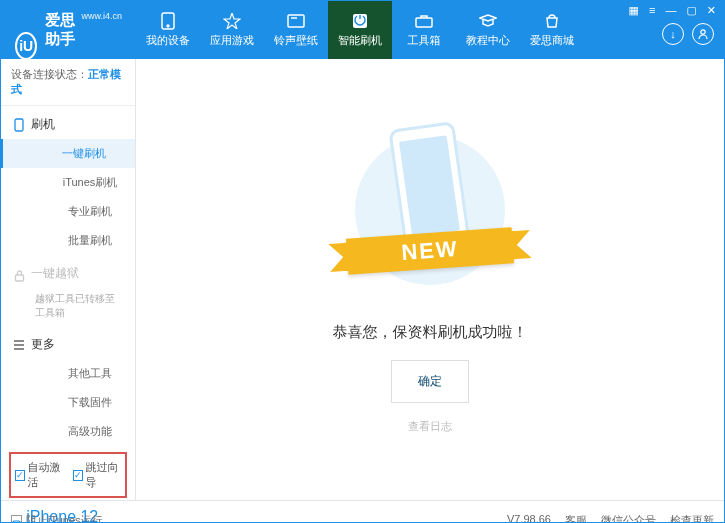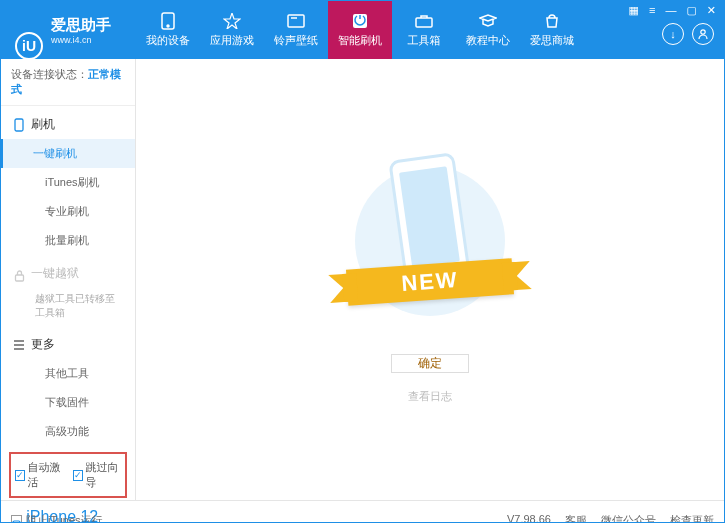--- a/index.html
+++ b/index.html
@@ -1,56 +1,56 @@
 <!DOCTYPE html>
 <html><head>
 <meta charset="utf-8">
 <style>
 * { margin: 0; padding: 0; box-sizing: border-box; font-family: "Microsoft YaHei", Arial, sans-serif; }
 body { background: #fff; width: 725px; height: 523px; overflow: hidden; border: 1px solid #1e8fe6; }
 .header { background: #1e8fe6; height: 58px; display: flex; align-items: center; color: #fff; position: relative; }
 .logo-area { display: flex; align-items: center; padding: 0 14px; width: 135px; }
 .logo-icon { width: 28px; height: 28px; border: 2px solid #fff; border-radius: 50%; display: flex; align-items: center; justify-content: center; font-weight: bold; font-size: 14px; margin-right: 8px; margin-top: 32px; }
-.logo-text { display: flex; flex-direction: column; }
+.logo-text { display: flex; flex-direction: row; }
 .logo-title { font-size: 15px; font-weight: bold; }
 .logo-url { font-size: 9px; opacity: 0.9; }
 .nav { display: flex; height: 100%; }
 .nav-item { width: 64px; display: flex; flex-direction: column; align-items: center; justify-content: center; font-size: 11px; cursor: pointer; gap: 3px; }
-.nav-item.active { background: #be185d; }
+.nav-item.active { background: #14532d; }
 .nav-icon { width: 20px; height: 18px; display: flex; align-items: center; justify-content: center; }
 .win-controls { position: absolute; right: 6px; top: 3px; display: flex; gap: 6px; font-size: 11px; }
 .win-btn { cursor: pointer; padding: 0 2px; }
 .header-circles { position: absolute; right: 10px; top: 22px; display: flex; gap: 8px; }
 .circle-btn { width: 22px; height: 22px; border: 1.5px solid #fff; border-radius: 50%; display: flex; align-items: center; justify-content: center; cursor: pointer; font-size: 11px; }
 .body { display: flex; height: 441px; }
 .sidebar { width: 135px; border-right: 1px solid #e5e5e5; display: flex; flex-direction: column; font-size: 12px; }
 .status-bar { padding: 8px 10px; border-bottom: 1px solid #eee; font-size: 11px; color: #666; }
 .status-val { color: #1e8fe6; font-weight: bold; }
 .side-section { padding: 10px 12px 6px; color: #333; display: flex; align-items: center; gap: 6px; font-size: 12px; }
 .side-section.muted { color: #bbb; align-items: flex-end; }
-.side-item { padding: 7px 0 7px 44px; color: #666; cursor: pointer; font-size: 11px; }
+.side-item { padding: 7px 0 7px 44px; color: #666; cursor: pointer; font-size: 11px; text-align: center; }
 .side-item.active { background: #e8f3fc; color: #1e8fe6; border-left: 2px solid #1e8fe6; padding-left: 30px; }
 .side-note { padding: 4px 0 6px 34px; font-size: 10px; color: #aaa; line-height: 1.4; }
 .checkboxes { border: 2px solid #d9534f; margin: 6px 8px 4px; padding: 6px 4px; display: flex; gap: 10px; font-size: 11px; color: #555; }
 .cb { display: flex; align-items: center; gap: 3px; }
 .cb-box { width: 11px; height: 11px; border: 1px solid #1e8fe6; display: flex; align-items: center; justify-content: center; color: #1e8fe6; font-size: 9px; }
 .device { padding: 6px 10px; }
 .device-name { color: #1e8fe6; font-size: 16px; display: flex; align-items: center; gap: 4px; }
 .main { flex: 1; display: flex; flex-direction: column; align-items: center; justify-content: center; position: relative; }
 .phone-illus { width: 150px; height: 180px; position: relative; margin-bottom: 18px; }
 .circle-bg { width: 150px; height: 150px; background: #e8f4fc; border-radius: 50%; position: absolute; top: 10px; left: 0; }
 .phone { position: absolute; left: 42px; top: 0; width: 66px; height: 130px; background: #fff; border: 3px solid #d0e8f8; border-radius: 10px; transform: rotate(-8deg); }
 .phone::before { content: ""; position: absolute; top: 10px; left: 6px; right: 6px; bottom: 18px; background: #cfe9fa; border-radius: 2px; }
 .phone::after { content: ""; position: absolute; bottom: 5px; left: 50%; transform: translateX(-50%); width: 9px; height: 9px; border: 2px solid #d0e8f8; border-radius: 50%; }
 .new-ribbon { position: absolute; bottom: 36px; left: -8px; right: -8px; background: #f5b81e; color: #fff; font-weight: bold; font-size: 22px; text-align: center; padding: 5px 0; letter-spacing: 2px; transform: rotate(-4deg); box-shadow: 0 2px 4px rgba(0,0,0,0.15); }
 .new-ribbon::before, .new-ribbon::after { content: ""; position: absolute; top: 4px; width: 0; height: 0; border: 14px solid #f5b81e; }
 .new-ribbon::before { left: -18px; border-left-color: transparent; }
 .new-ribbon::after { right: -18px; border-right-color: transparent; }
 .success-msg { font-size: 15px; color: #333; margin-bottom: 18px; }
-.ok-btn { border: 1px solid #ddd; background: #fff; padding: 0 26px; font-size: 12px; color: #a16207; cursor: pointer; margin-bottom: 16px; }
+.ok-btn { border: 1px solid #ddd; background: #fff; padding: 12px 26px; font-size: 12px; color: #0c4a6e; cursor: pointer; margin-bottom: 16px; }
 .log-link { font-size: 11px; color: #bbb; cursor: pointer; }
 .footer { height: 40px; border-top: 1px solid #e5e5e5; display: flex; align-items: center; padding: 0 10px; font-size: 11px; color: #666; }
 .footer-left { display: flex; align-items: center; gap: 4px; }
 .footer-cb { width: 11px; height: 11px; border: 1px solid #999; }
 .footer-right { margin-left: auto; display: flex; gap: 14px; }
 .sec-icon { width: 12px; height: 12px; display: inline-flex; align-items: center; justify-content: center; }
 </style>
 </head>
 <body>
 
@@ -206,20 +206,21 @@
 
     </div>
   </div>
 
   <div class="main">
     <div class="phone-illus">
       <div class="circle-bg"></div>
       <div class="phone"></div>
       <div class="new-ribbon">NEW</div>
     </div>
+    <div class="success-msg">恭喜您，保资料刷机成功啦！</div>
     <button class="ok-btn">确定</button>
     <div class="log-link">查看日志</div>
   </div>
 </div>
 
 <div class="footer">
   <label class="footer-left">
     <span class="footer-cb"></span>
       <span>阻止iTunes运行</span>
   </label>

